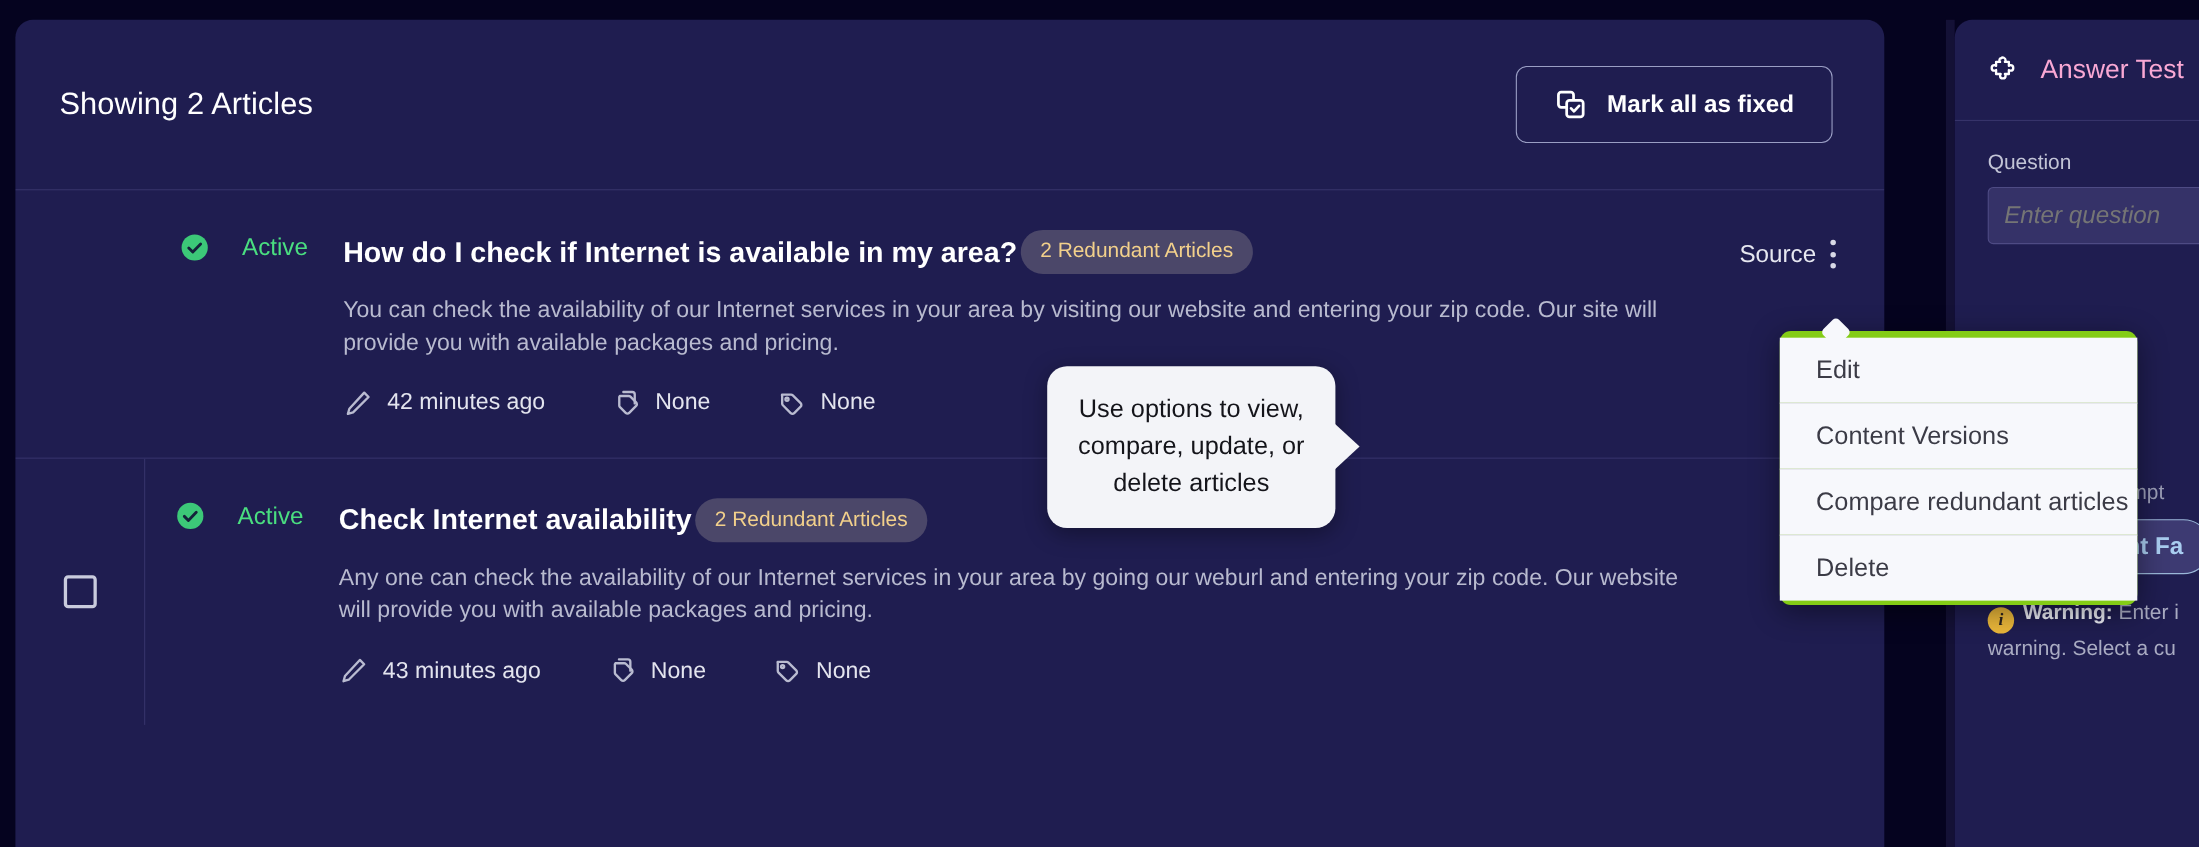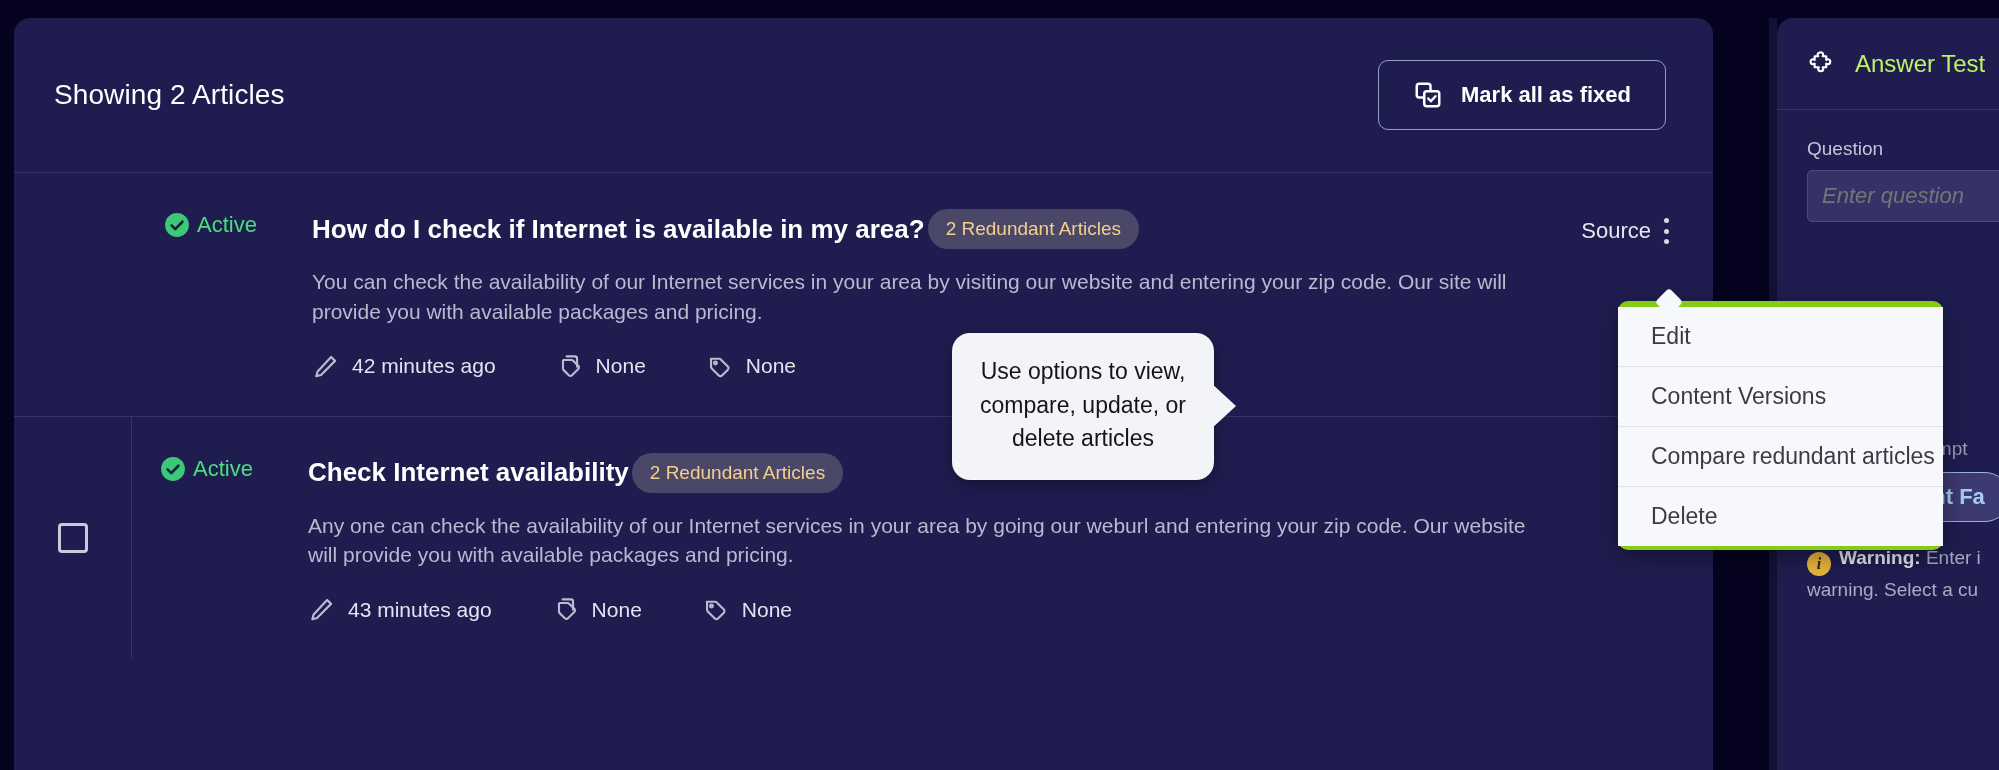--- a/index.html
+++ b/index.html
@@ -53,21 +53,21 @@
     width: 30px; height: 30px;
     border: 3px solid #c9cbdd; border-radius: 4px;
     background: transparent; cursor: pointer;
   }
 
   .row-main { flex: 1; padding: 36px 40px 36px 32px; position: relative; }
   .row-main.indented { padding-left: 28px; }
 
   .row-top { display: flex; align-items: flex-start; }
   .status-cell {
-    display: flex; align-items: center; gap: 7px;
+    display: flex; align-items: center; gap: 30px;
     width: 148px; flex: 0 0 148px; padding-top: 3px;
   }
   .status-dot { width: 26px; height: 26px; flex: 0 0 26px; }
   .status-label { color: #4ade80; font-size: 22px; }
 
   .title-block { flex: 1; min-width: 0; }
   .title-line { display: flex; align-items: center; gap: 3px; }
   .article-title {
     color: #ffffff; font-size: 26px; font-weight: 700; white-space: nowrap;
   }
@@ -144,21 +144,21 @@
     width: 260px; height: 768px;
     background: #1f1d50; border-radius: 16px 0 0 0;
     overflow: hidden;
   }
   .rp-header {
     display: flex; align-items: center; gap: 18px;
     height: 92px; padding-left: 30px;
     border-bottom: 1px solid #36336a;
   }
   .rp-header .icn { width: 30px; height: 30px; display: flex; }
-  .rp-title { color: #bef264; font-size: 24px; white-space: nowrap; }
+  .rp-title { color: #f9a8d4; font-size: 24px; white-space: nowrap; }
   .rp-body { padding: 28px 0 0 30px; }
   .rp-field-label { color: #c2c4d6; font-size: 19px; margin-bottom: 10px; }
   .rp-input {
     width: 240px; height: 52px;
     background: #353268; border: 1px solid #4e4b84; border-radius: 5px;
     color: #c9cbe0; font-size: 22px; font-style: italic;
     padding: 0 14px; font-family: "Liberation Sans", sans-serif;
   }
   .rp-subtext { color: #9b9db6; font-size: 19px; margin-top: 216px; }
   .rp-chip {

